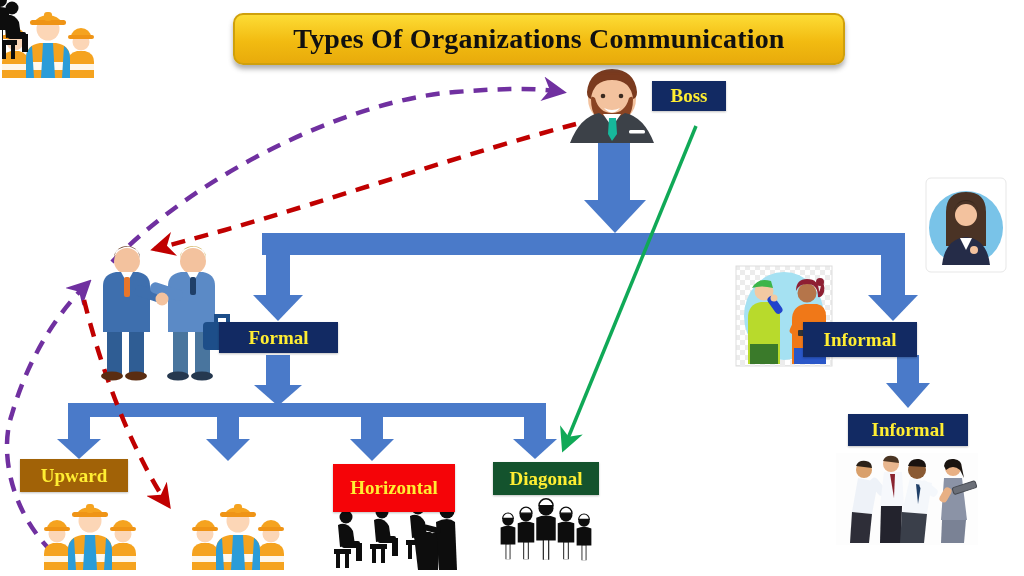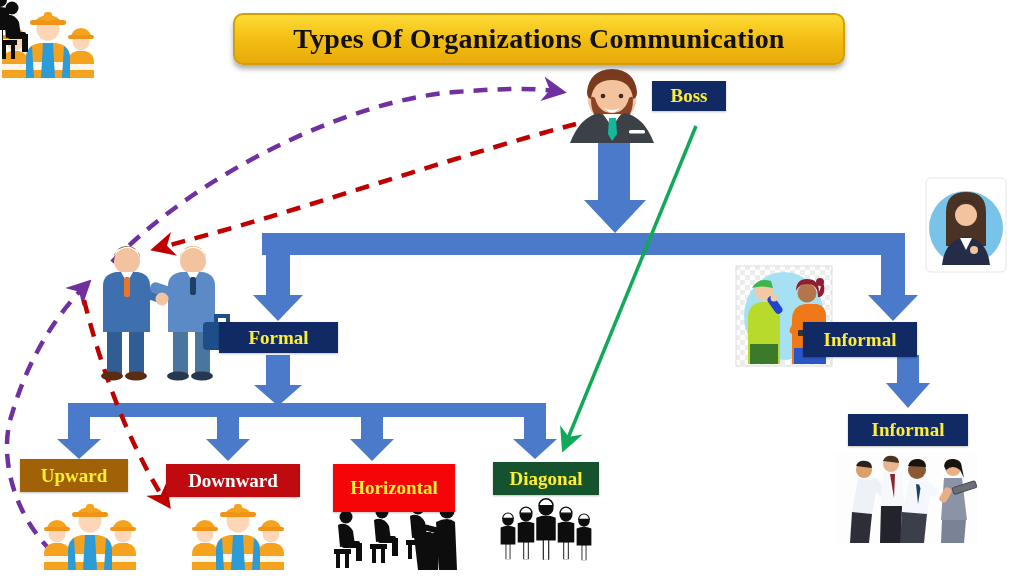--- a/index.html
+++ b/index.html
@@ -264,17 +264,16 @@
       <rect x="952" y="488" width="24" height="7" rx="2" fill="#6b6f78" stroke="#44484f" transform="rotate(-18 952 488)"></rect>
       <rect x="946" y="486" width="8" height="16" rx="4" fill="#e8b084" transform="rotate(30 946 486)"></rect>
     </g>
   </svg>
 
   <div class="title-banner">Types Of Organizations Communication</div>
   <div class="node boss">Boss</div>
   <div class="node formal">Formal</div>
   <div class="node informal">Informal</div>
   <div class="node upward">Upward</div>
-  <div class="node downward">Downward</div>
   <div class="node horizontal">Horizontal</div>
   <div class="node diagonal">Diagonal</div>
   <div class="node grapevine">Informal</div>
 </div>
 
 </body></html>

